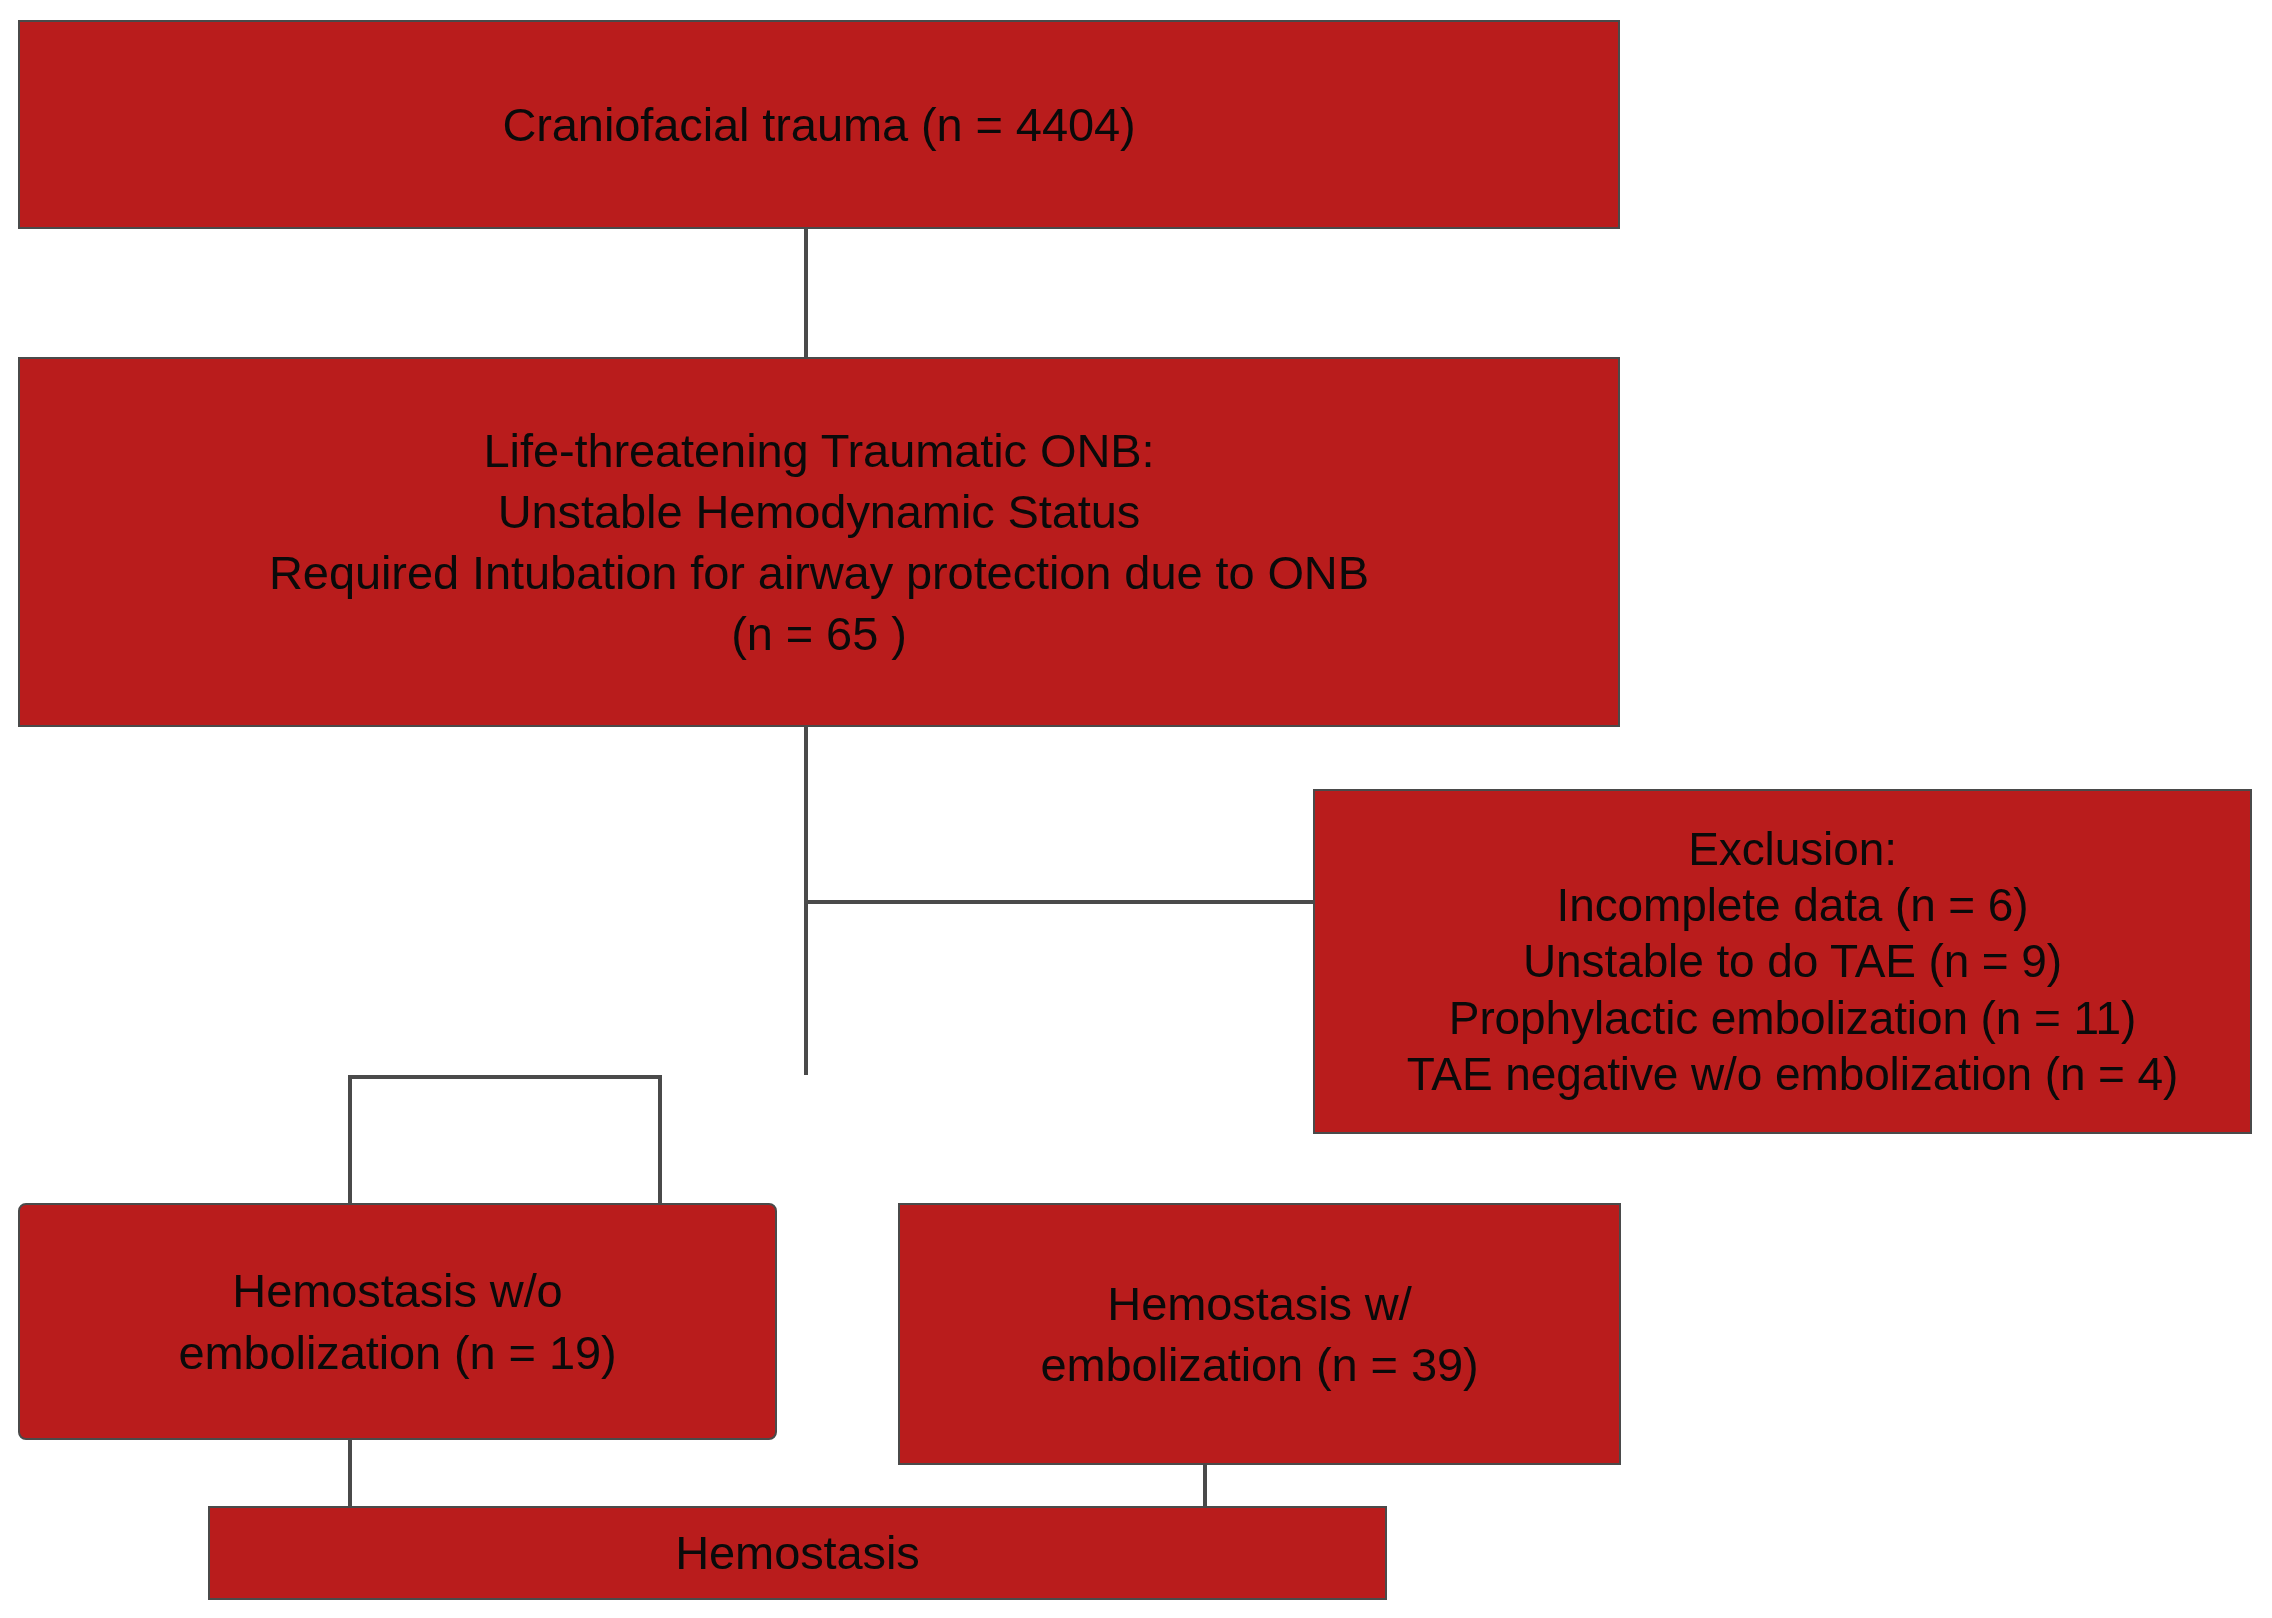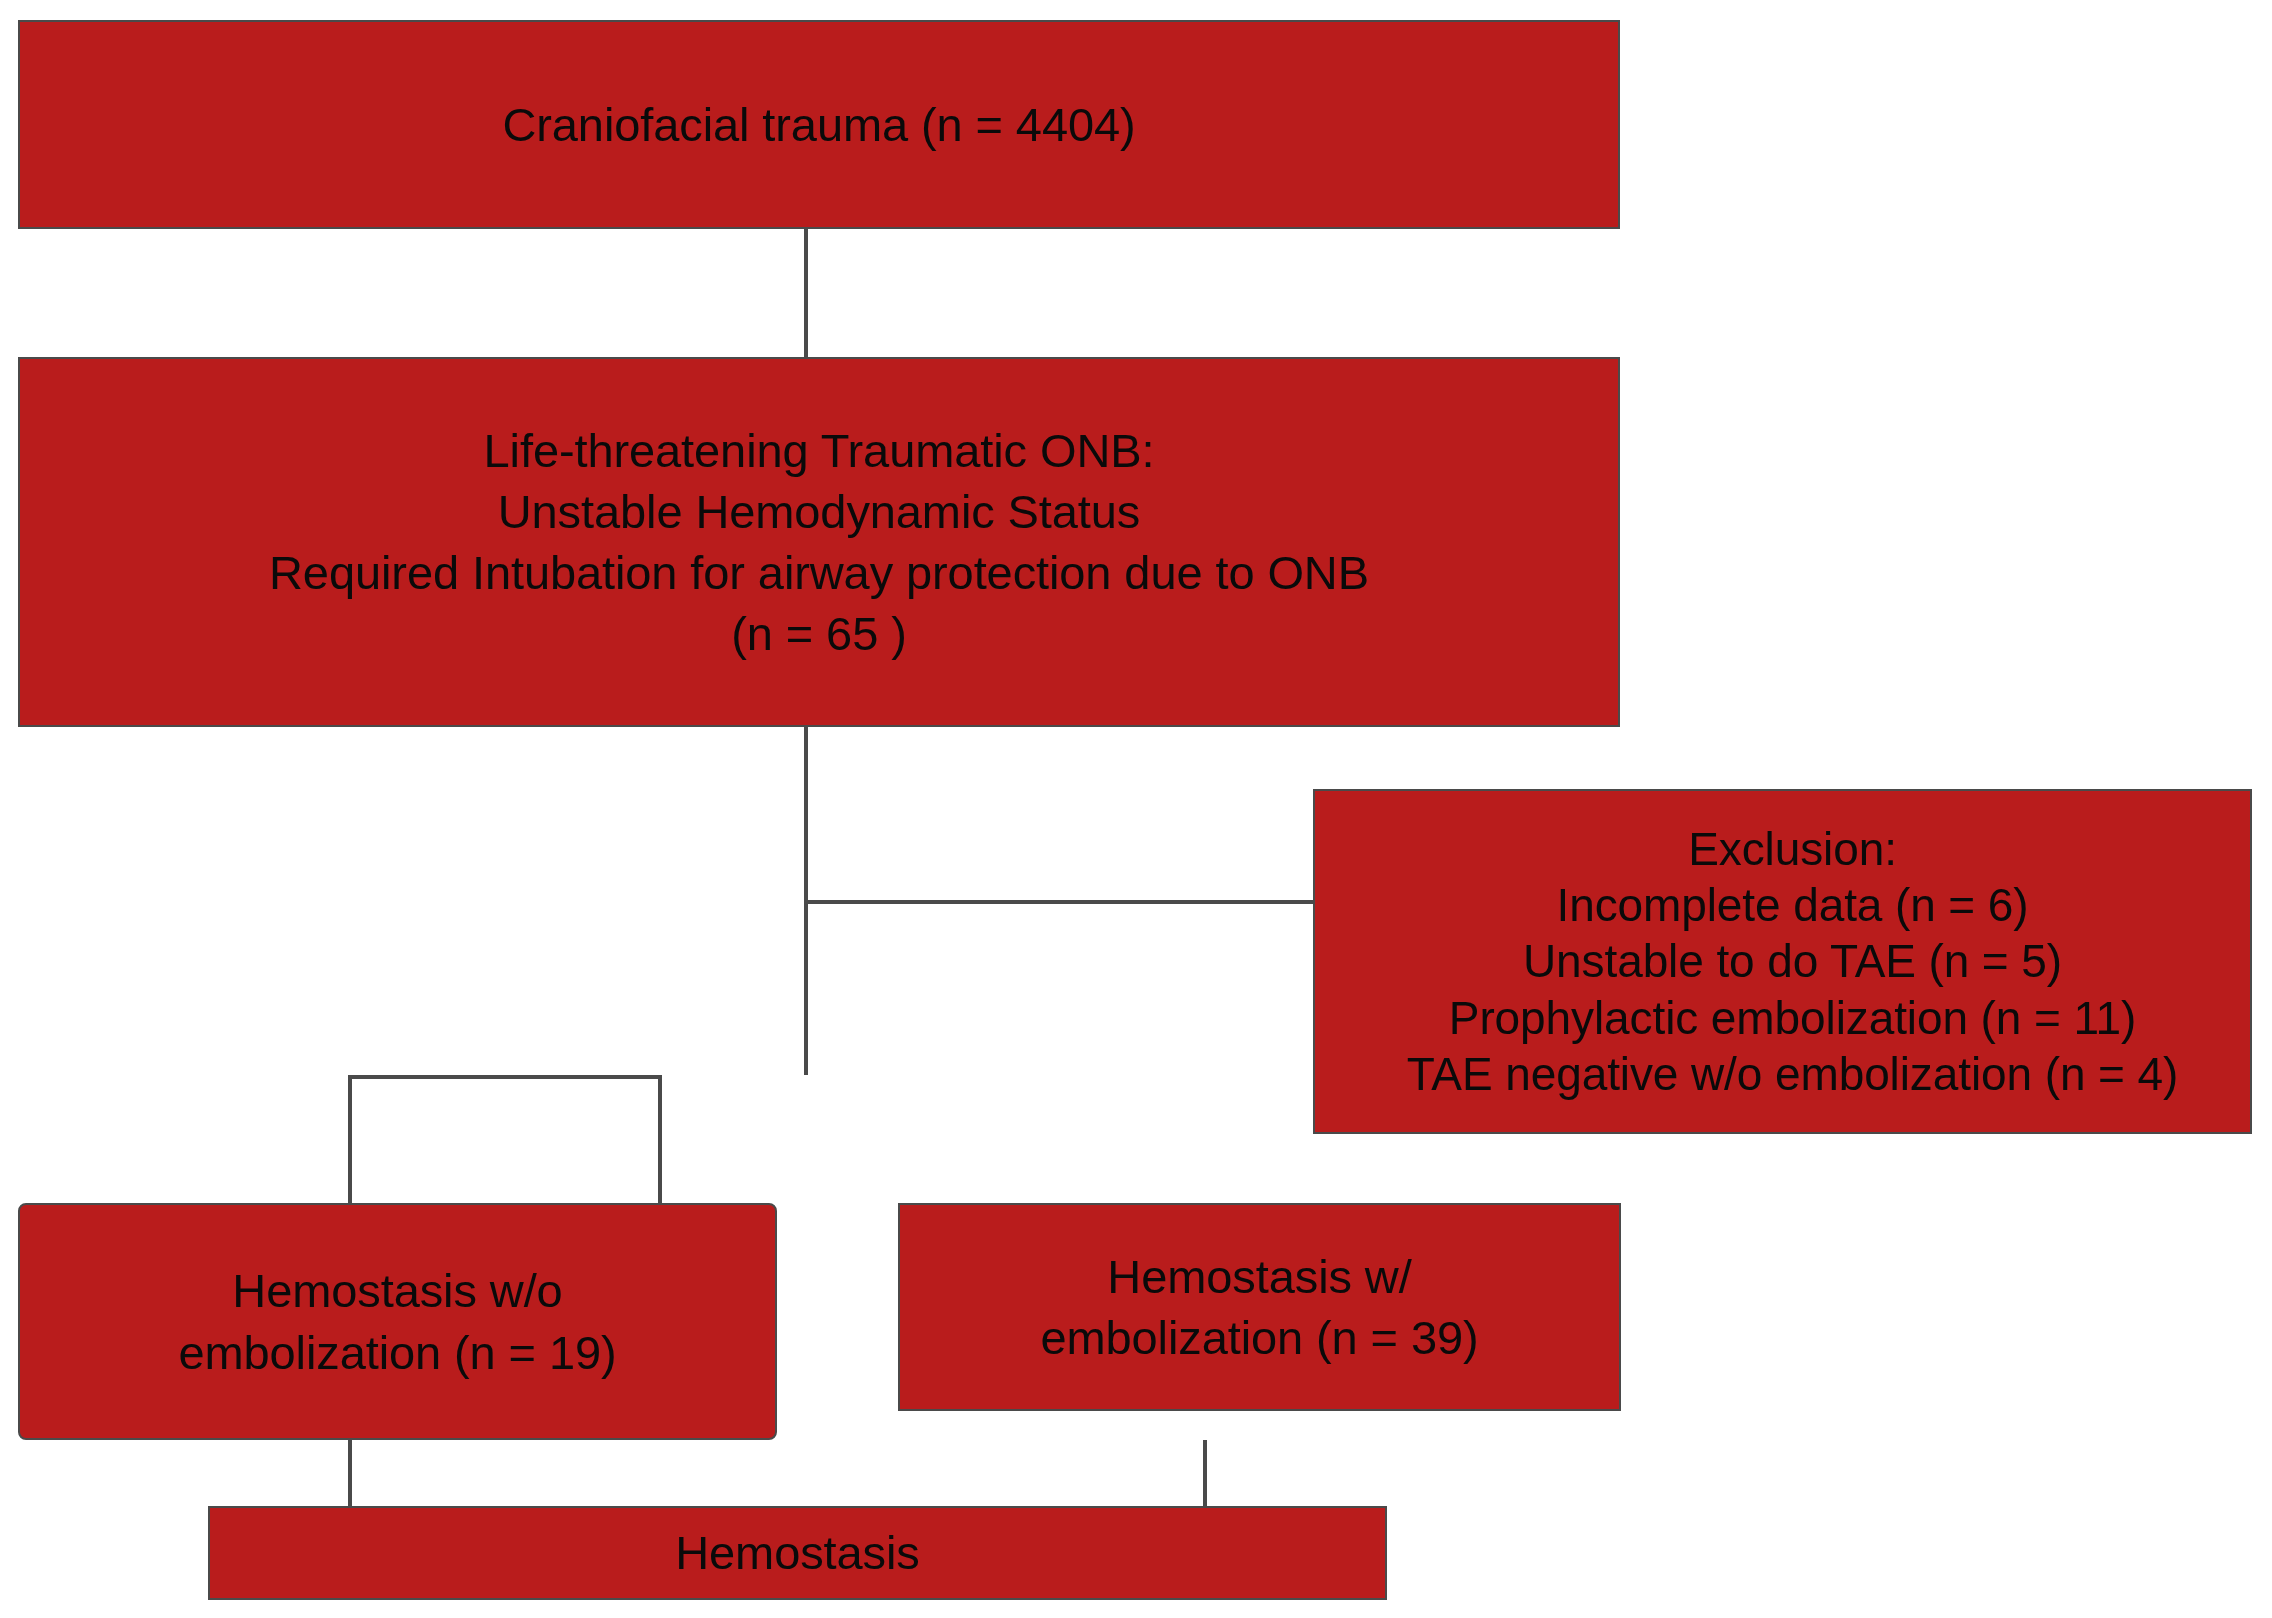--- a/index.html
+++ b/index.html
@@ -36,21 +36,21 @@
   .node .line {
     display: block;
     width: 100%;
   }
 
   
   #node-craniofacial  { left: 18px;   top: 20px;   width: 1602px; height: 209px; }
   #node-onb           { left: 18px;   top: 357px;  width: 1602px; height: 370px; }
   #node-exclusion     { left: 1313px; top: 789px; width: 939px; height: 345px; padding-left: 20px; }
   #node-hemo-wo       { left: 18px;   top: 1203px; width: 759px; height: 237px; border-radius: 8px; }
-  #node-hemo-w        { left: 898px; top: 1203px; width: 723px; height: 208px; }
+  #node-hemo-w        { left: 898px; top: 1203px; width: 723px; height: 262px; }
   #node-hemostasis    { left: 208px;  top: 1506px; width: 1179px; height: 94px; }
 
   #node-exclusion { font-size: 46px; line-height: 1.22; }
   #node-exclusion .line { overflow: visible; }
 
   
   .conn {
     position: absolute;
     background: #4a4a4a;
   }
@@ -93,21 +93,21 @@
   <div class="node" id="node-onb">
     <span class="line">Life-threatening Traumatic ONB:</span>
     <span class="line">Unstable Hemodynamic Status</span>
     <span class="line">Required Intubation for airway protection due to ONB</span>
     <span class="line">(n = 65 )</span>
   </div>
 
   <div class="node" id="node-exclusion">
     <span class="line">Exclusion:</span>
     <span class="line">Incomplete data (n = 6)</span>
-    <span class="line">Unstable to do TAE (n = 5)</span>
+    <span class="line">Unstable to do TAE (n = 9)</span>
     <span class="line">Prophylactic embolization (n = 11)</span>
     <span class="line">TAE negative w/o embolization (n = 4)</span>
   </div>
 
   <div class="node" id="node-hemo-wo">
     <span class="line">Hemostasis w/o</span>
     <span class="line">embolization (n = 19)</span>
   </div>
 
   <div class="node" id="node-hemo-w">

